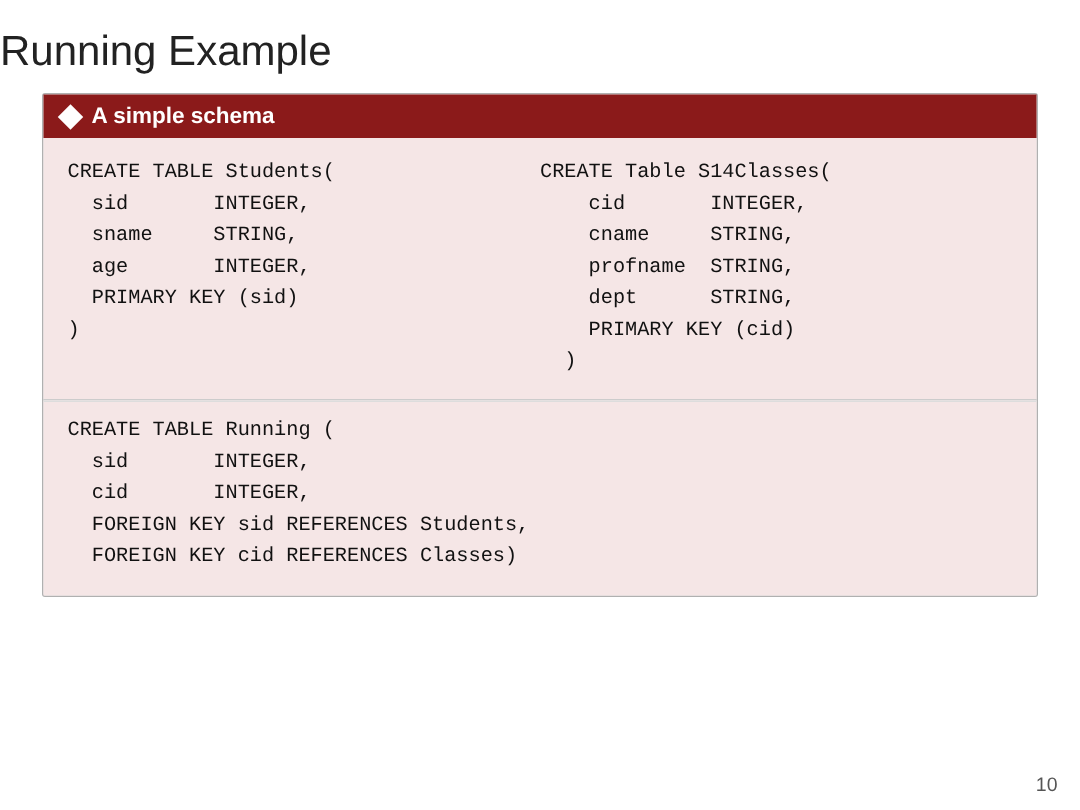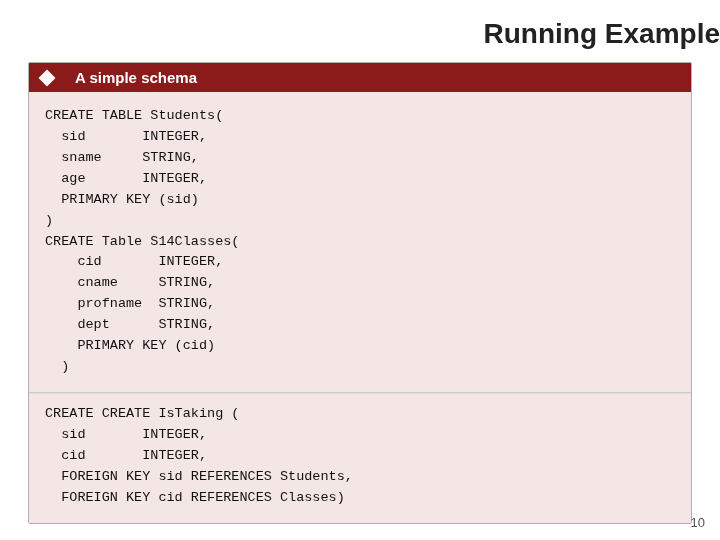--- a/index.html
+++ b/index.html
@@ -5,54 +5,54 @@
     * { margin: 0; padding: 0; box-sizing: border-box; }
     body {
       width: 720px;
       height: 540px;
       background: #fff;
       font-family: Arial, sans-serif;
       position: relative;
       overflow: hidden;
     }
     .page-title {
-      text-align: right;
+      text-align: left;
       font-size: 28px;
-      font-weight: bold;
+      font-weight: normal;
       color: #222;
       padding: 18px 0 12px 0;
     }
     .main-box {
       margin: 0 28px;
       border: 1.5px solid #b0b0b0;
       border-radius: 2px;
     }
     .section-header {
       background: #8b1a1a;
       color: #fff;
       font-size: 15px;
       font-weight: bold;
       padding: 6px 12px;
       display: flex;
       align-items: center;
-      gap: 18px;
+      gap: 4px;
     }
     .section-header .diamond {
       display: inline-block;
       width: 12px;
       height: 12px;
       background: #fff;
       transform: rotate(45deg);
       margin-right: 4px;
     }
     .content-area {
       background: #f5e6e6;
       padding: 14px 16px 14px 16px;
       display: flex;
-      flex-direction: column;
+      flex-direction: row;
       gap: 0;
     }
     .col-left {
       flex: 1;
       min-width: 240px;
     }
     .col-right {
       flex: 1;
       min-width: 260px;
     }
@@ -113,21 +113,21 @@
     cid       INTEGER,
     cname     STRING,
     profname  STRING,
     dept      STRING,
     PRIMARY KEY (cid)
   )</pre>
     </div>
   </div>
   <div class="divider"></div>
   <div class="bottom-area">
-    <pre class="bottom-code">CREATE CREATE IsTaking (
+    <pre class="bottom-code">CREATE TABLE Running (
   sid       INTEGER,
   cid       INTEGER,
   FOREIGN KEY sid REFERENCES Students,
   FOREIGN KEY cid REFERENCES Classes)</pre>
   </div>
 </div>
 
 <div class="page-number">10</div>
 
 </body></html>

